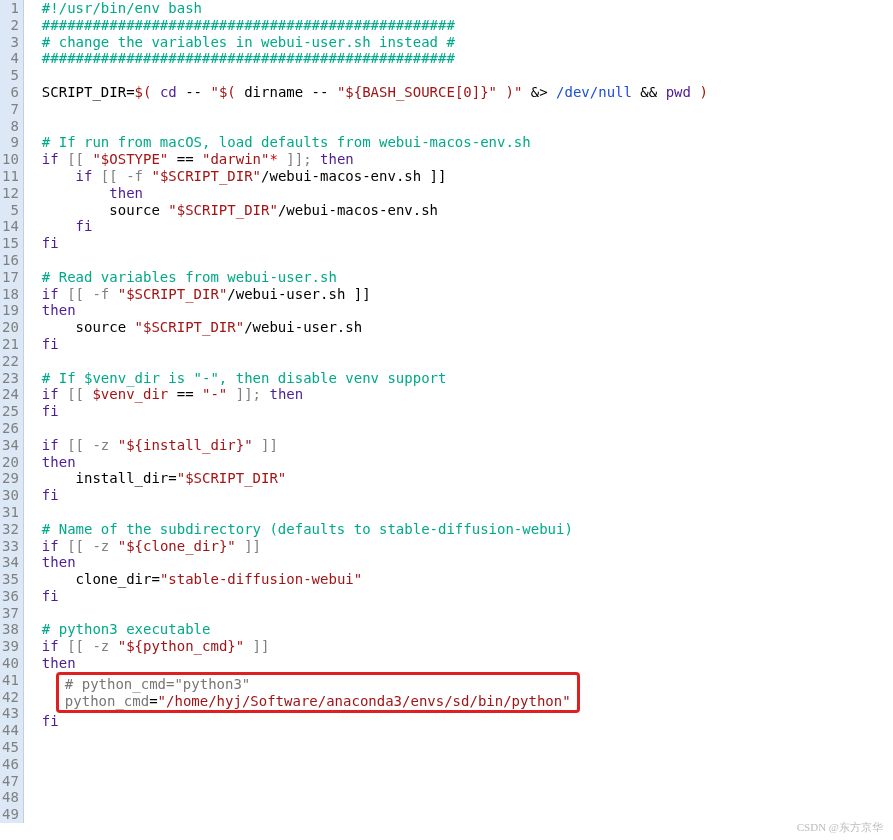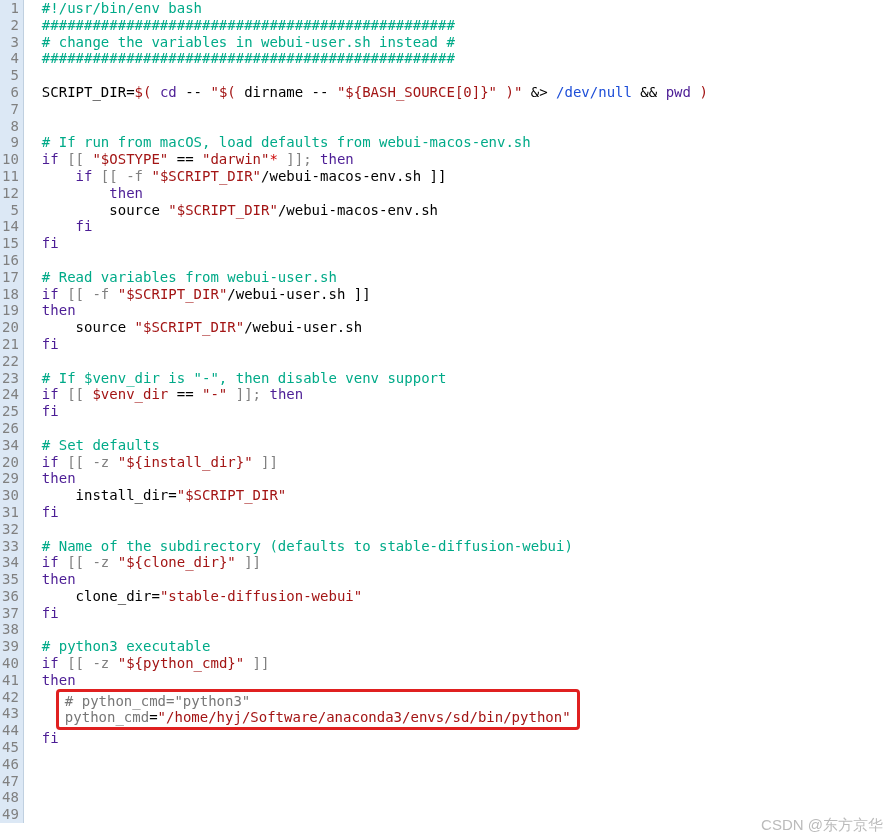--- a/index.html
+++ b/index.html
@@ -13,21 +13,21 @@
   .tok-str{color:#a31515;}
   .tok-op{color:#000;}
   .tok-id{color:#000;}
   .tok-dev{color:#1d4ed8;}
   .tok-punct{color:#808080;}
   .tok-glob{color:#c00;}
   .hlbox{border:3px solid #e02020;border-radius:4px;margin-left:14px;padding:1px 6px;width:fit-content;}
   .hlbox .line{height:auto;}
   .tok-path{color:#a31515;}
   .tok-var{color:#777;}
-  .watermark{position:fixed;bottom:6px;right:10px;color:#bbb;font-size:15px;font-family:Liberation Sans, sans-serif;}
+  .watermark{position:fixed;bottom:6px;right:10px;color:#bbb;font-size:11px;font-family:Liberation Serif, serif;}
 </style>
 </head>
 <body>
 
 <div class="editor">
   <div class="gutter" id="gutter">
       <span class="ln">1</span>
       <span class="ln">2</span>
       <span class="ln">3</span>
       <span class="ln">4</span>
@@ -97,21 +97,20 @@
       <span class="line"><span class="tok-comment"># Read variables from webui-user.sh</span></span>
       <span class="line"><span class="tok-kw">if</span><span class="tok-punct"> [[ -f </span><span class="tok-str">"$SCRIPT_DIR"</span><span class="tok-id">/webui-user.sh ]]</span></span>
       <span class="line"><span class="tok-kw">then</span></span>
       <span class="line"><span class="tok-id">    source </span><span class="tok-str">"$SCRIPT_DIR"</span><span class="tok-id">/webui-user.sh</span></span>
       <span class="line"><span class="tok-kw">fi</span></span>
       <span class="line">&nbsp;</span>
       <span class="line"><span class="tok-comment"># If $venv_dir is "-", then disable venv support</span></span>
       <span class="line"><span class="tok-kw">if</span><span class="tok-punct"> [[ </span><span class="tok-str">$venv_dir</span><span class="tok-op"> == </span><span class="tok-str">"-"</span><span class="tok-punct"> ]]; </span><span class="tok-kw">then</span></span>
       <span class="line"><span class="tok-kw">fi</span></span>
       <span class="line">&nbsp;</span>
-      <span class="line"><span class="tok-comment"># Set defaults</span></span>
       <span class="line"><span class="tok-kw">if</span><span class="tok-punct"> [[ -z </span><span class="tok-str">"${install_dir}"</span><span class="tok-punct"> ]]</span></span>
       <span class="line"><span class="tok-kw">then</span></span>
       <span class="line"><span class="tok-id">    install_dir=</span><span class="tok-str">"$SCRIPT_DIR"</span></span>
       <span class="line"><span class="tok-kw">fi</span></span>
       <span class="line">&nbsp;</span>
       <span class="line"><span class="tok-comment"># Name of the subdirectory (defaults to stable-diffusion-webui)</span></span>
       <span class="line"><span class="tok-kw">if</span><span class="tok-punct"> [[ -z </span><span class="tok-str">"${clone_dir}"</span><span class="tok-punct"> ]]</span></span>
       <span class="line"><span class="tok-kw">then</span></span>
       <span class="line"><span class="tok-id">    clone_dir=</span><span class="tok-str">"stable-diffusion-webui"</span></span>
       <span class="line"><span class="tok-kw">fi</span></span>

